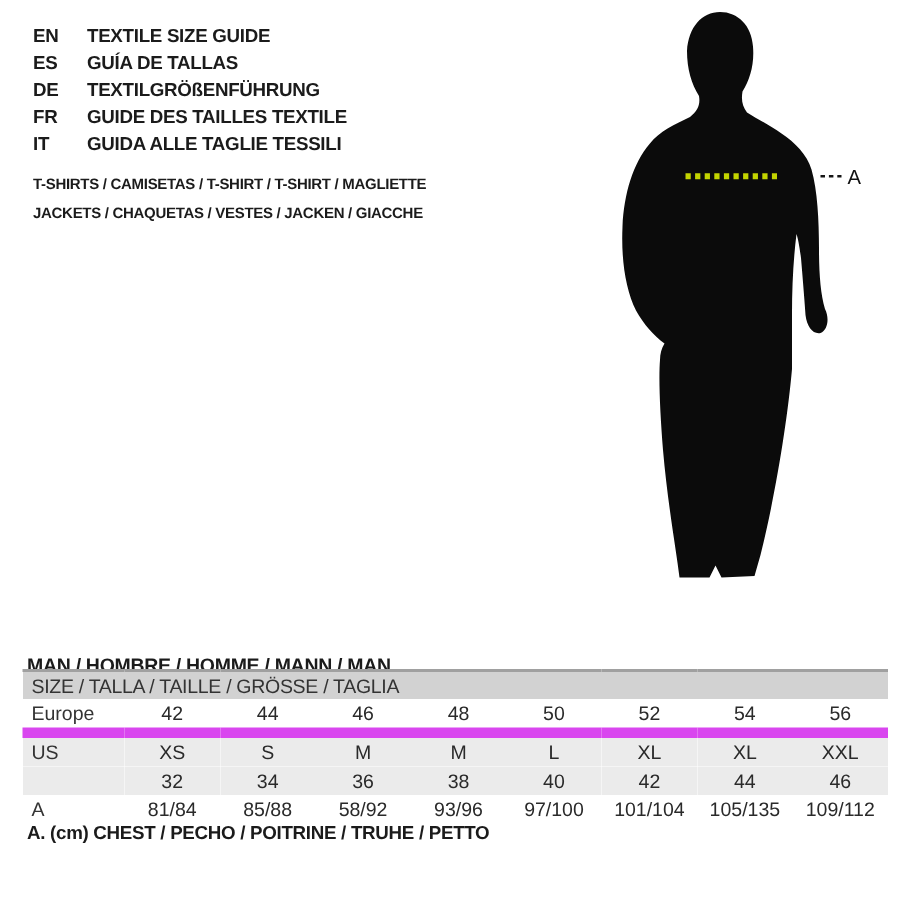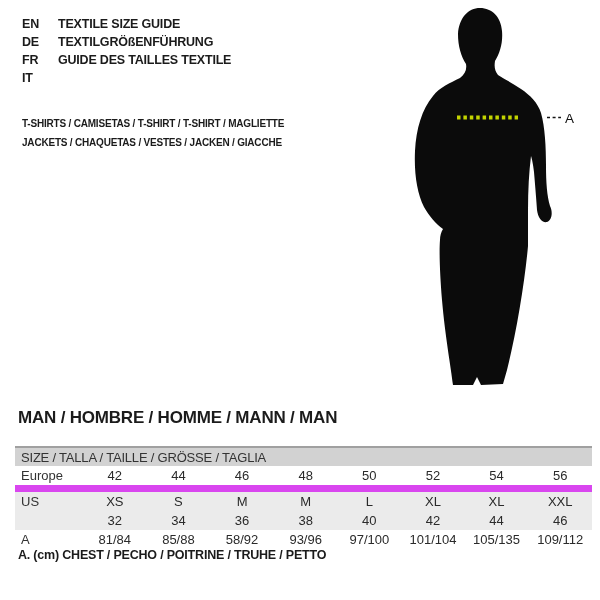--- a/index.html
+++ b/index.html
@@ -6,50 +6,55 @@
   body{
     width:600px;height:600px;background:#ffffff;position:relative;overflow:hidden;
     font-family:"Liberation Sans", sans-serif;color:#1b1b1b;
     --header-bg:#d2d2d2; --band-bg:#ebebeb;
   }
   .lang-list{position:absolute;left:22px;top:15px;}
   .lang-row{display:flex;height:18px;align-items:center;font-weight:700;font-size:12.5px;letter-spacing:-0.2px;}
   .lang-code{width:36px;flex:0 0 36px;}
   .categories{position:absolute;left:22px;top:114px;font-weight:700;font-size:10px;line-height:19px;letter-spacing:-0.2px;}
   .figure{position:absolute;left:395px;top:0;width:200px;height:400px;}
-  .section-title{position:absolute;left:18px;top:408px;font-weight:700;font-size:17px;letter-spacing:-0.2px;}
+  .section-title{position:absolute;left:18px;top:436px;font-weight:700;font-size:13px;letter-spacing:-0.2px;}
   table.size-table{position:absolute;left:15px;top:446px;width:577px;border-collapse:collapse;table-layout:fixed;font-size:13px;}
   .size-table td{padding:0;height:19px;text-align:center;font-weight:400;color:#2a2a2a;white-space:nowrap;overflow:hidden;}
   .size-table td.lbl{text-align:left;padding-left:6px;color:#333;}
   .size-table tr.header-row td{
     background:var(--header-bg,#d2d2d2);border-top:2px solid #a0a0a0;
     text-align:left;padding-left:6px;height:18px;color:#333;font-size:13px;letter-spacing:-0.2px;
   }
   .size-table tr.shaded td{background:var(--band-bg,#ebebeb);}
   .size-table tr.band-top td{border-top:7px solid #d946ef;}
   .footnote{position:absolute;left:18px;top:548px;font-weight:700;font-size:12.5px;letter-spacing:-0.2px;}
 </style>
 </head>
 <body style="--header-bg: #d2d2d2; --band-bg: #ebebeb;">
 
 <div class="lang-list">
   <div class="lang-row">
     <span class="lang-code">EN</span>
     <span class="lang-label">TEXTILE SIZE GUIDE</span>
   </div>
   <div class="lang-row">
+    <span class="lang-code">ES</span>
+    <span class="lang-label">GUÍA DE TALLAS</span>
+  </div>
+  <div class="lang-row">
     <span class="lang-code">DE</span>
     <span class="lang-label">TEXTILGRÖßENFÜHRUNG</span>
   </div>
   <div class="lang-row">
     <span class="lang-code">FR</span>
     <span class="lang-label">GUIDE DES TAILLES TEXTILE</span>
   </div>
   <div class="lang-row">
     <span class="lang-code">IT</span>
+    <span class="lang-label">GUIDA ALLE TAGLIE TESSILI</span>
   </div>
 </div>
 
 <div class="categories">
   <div>T-SHIRTS / CAMISETAS / T-SHIRT / T-SHIRT / MAGLIETTE</div>
   <div>JACKETS / CHAQUETAS / VESTES / JACKEN / GIACCHE</div>
 </div>
 
 <svg class="figure" width="200" height="400" viewBox="0 0 200 400">
   <path fill="#0b0b0b" d="M 85 8

